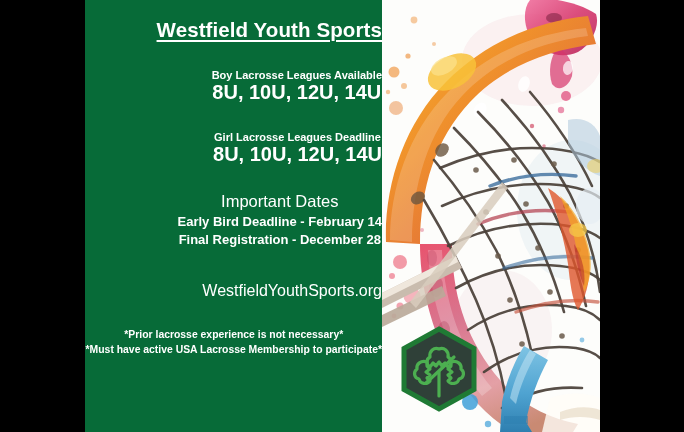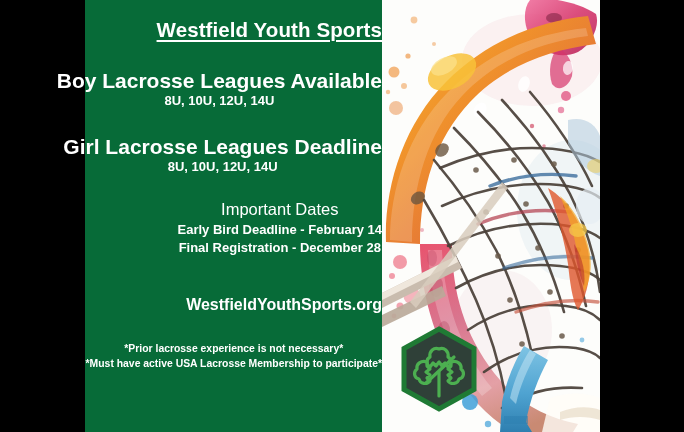--- a/index.html
+++ b/index.html
@@ -40,45 +40,45 @@
     font-size:20.5px;
     font-weight:bold;
     text-decoration:underline;
     text-underline-offset:3px;
     text-decoration-thickness:2px;
     margin-top:18px;
     letter-spacing:.1px;
     white-space:nowrap;
   }
   .hdr {
-    font-size:21px;
+    font-size:11px;
     font-weight:bold;
     white-space:nowrap;
   }
   .sub {
-    font-size:13px;
+    font-size:20px;
     font-weight:bold;
     white-space:nowrap;
   }
   .blk-boy   { margin-top:27px; }
   .blk-girl  { margin-top:27px; }
   .blk-dates { margin-top:26px; }
   .dates-hdr { font-size:16.5px; font-weight:normal; }
   .date-line {
     font-size:13px;
     font-weight:bold;
     white-space:nowrap;
     margin-top:3px;
   }
   .blk-reg { margin-top:27px; }
   .reg-hdr { font-size:16.5px; font-weight:bold; }
   .reg-url {
     font-size:16px;
-    font-weight:bold;
-    margin-top:14px;
+    font-weight:normal;
+    margin-top:8px;
     white-space:nowrap;
   }
   .blk-note { margin-top:27px; }
   .note {
     font-size:10.4px;
     font-weight:bold;
     white-space:nowrap;
     line-height:1.45;
   }
   

